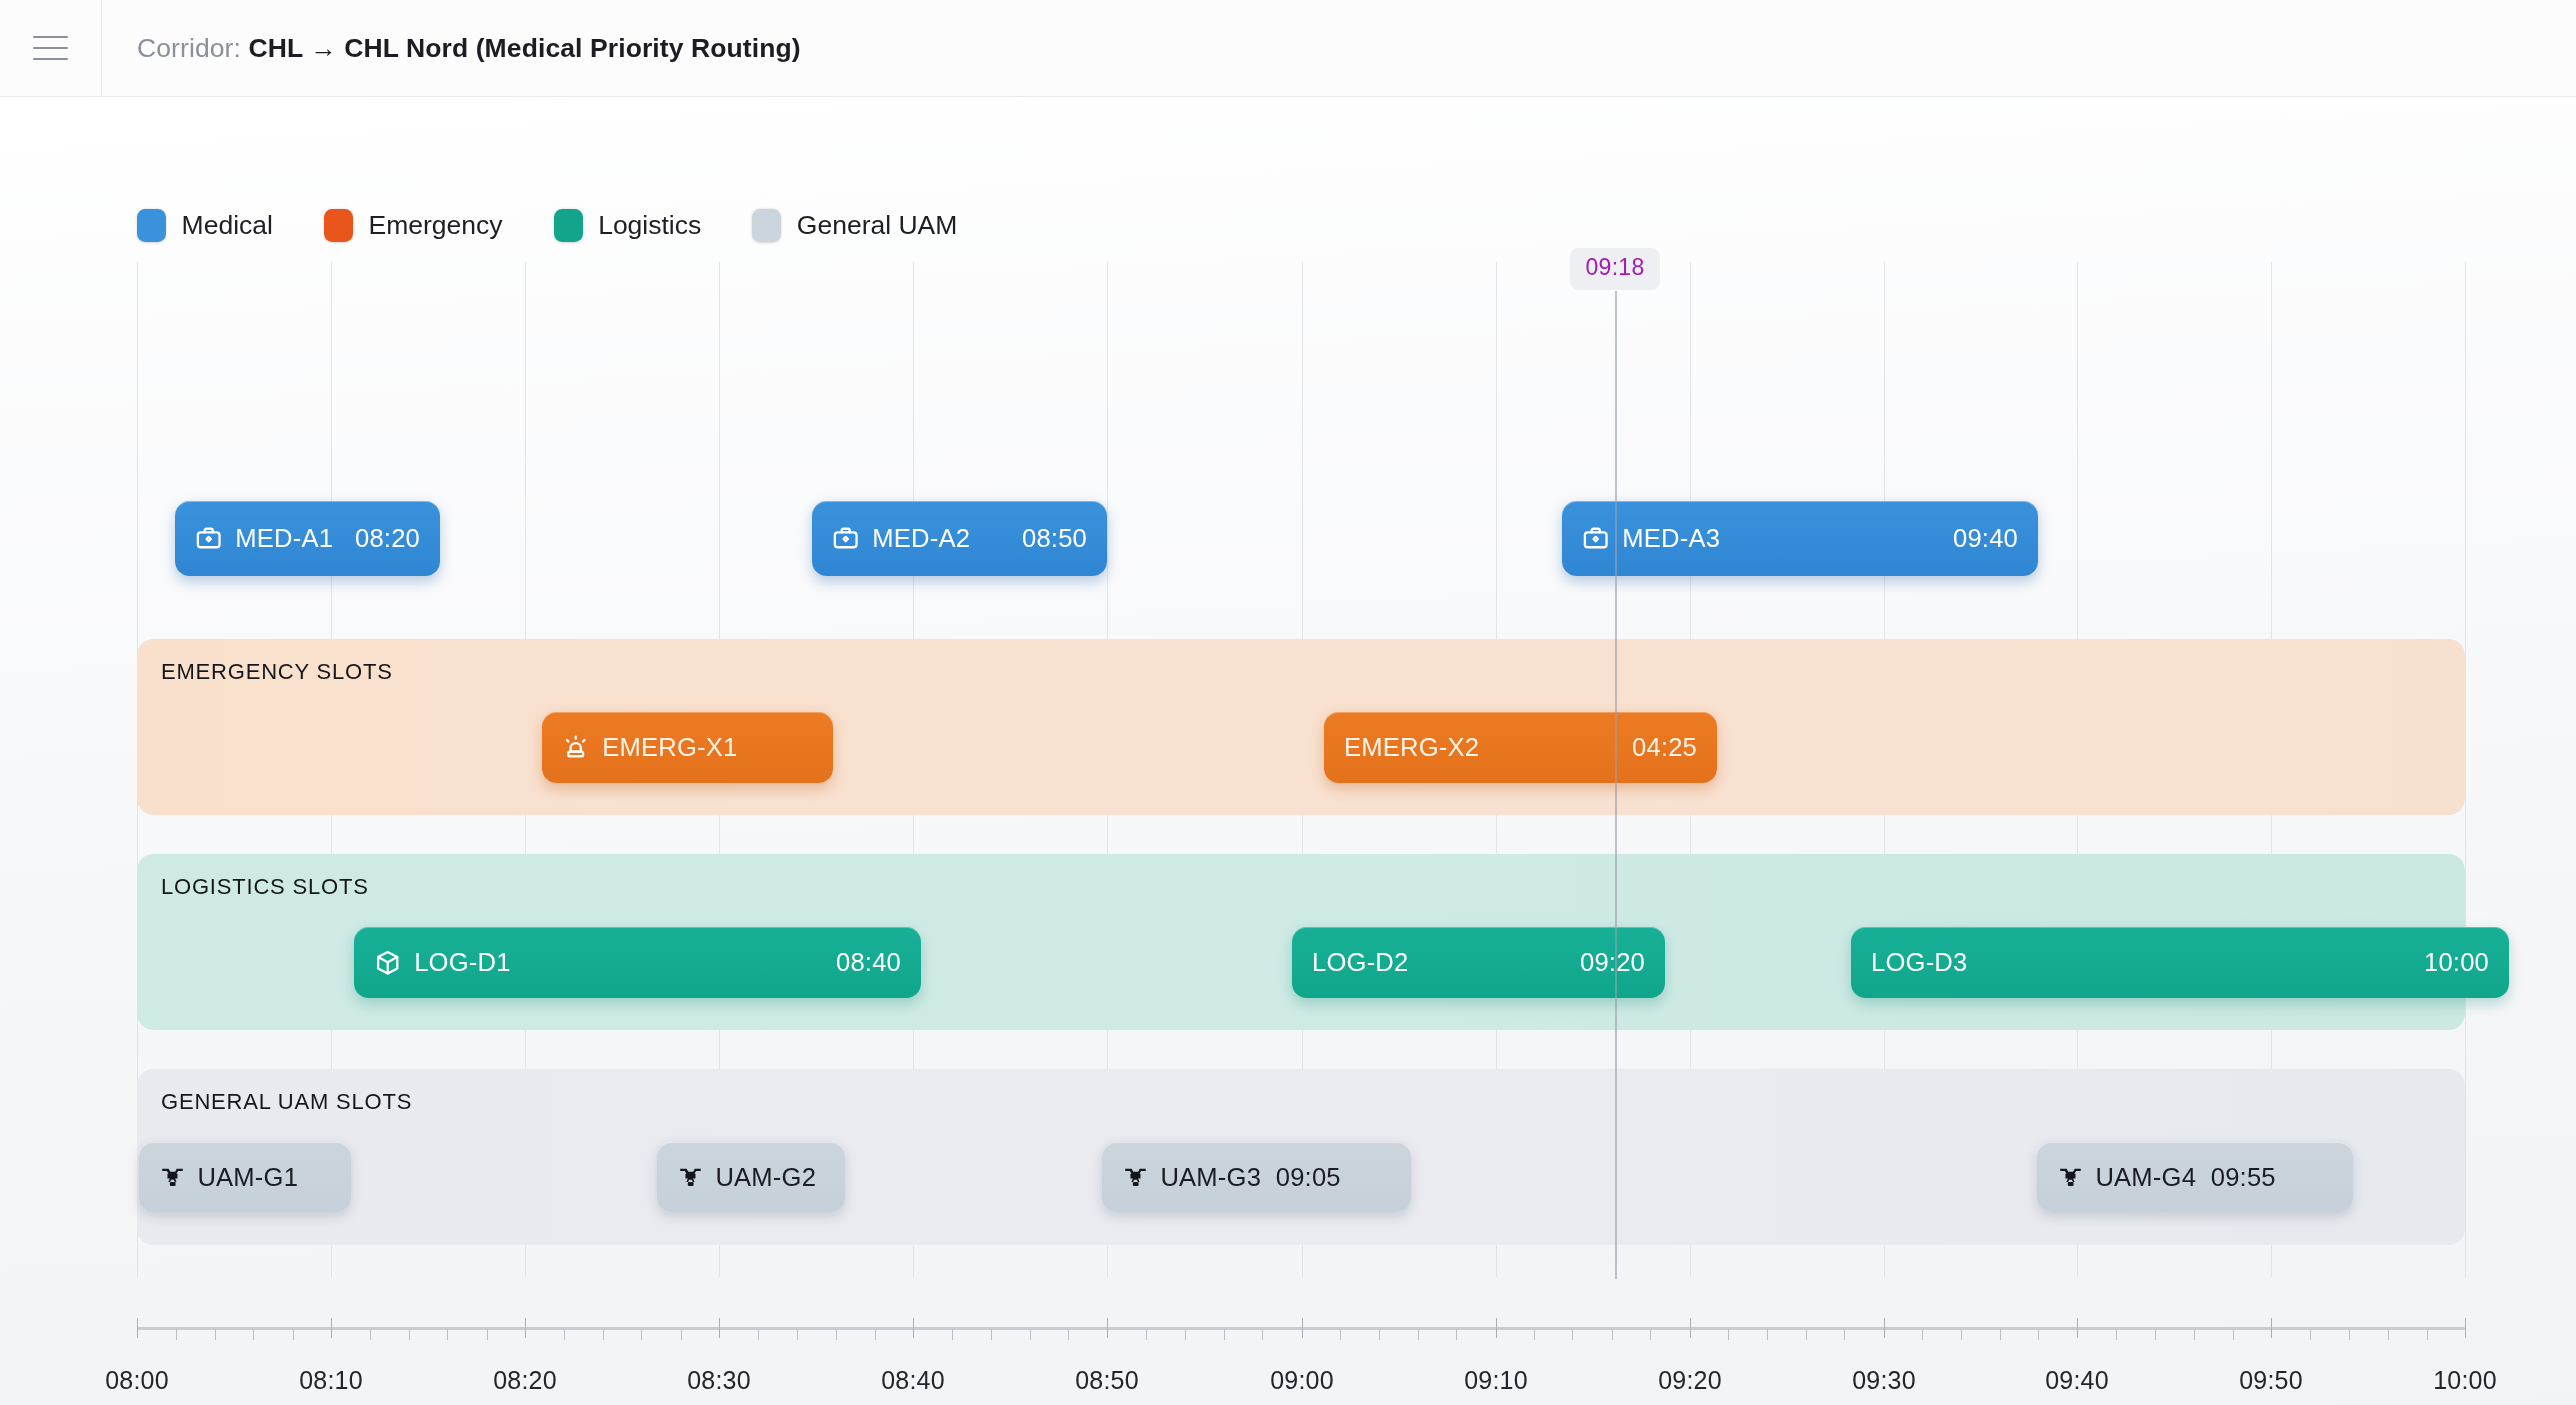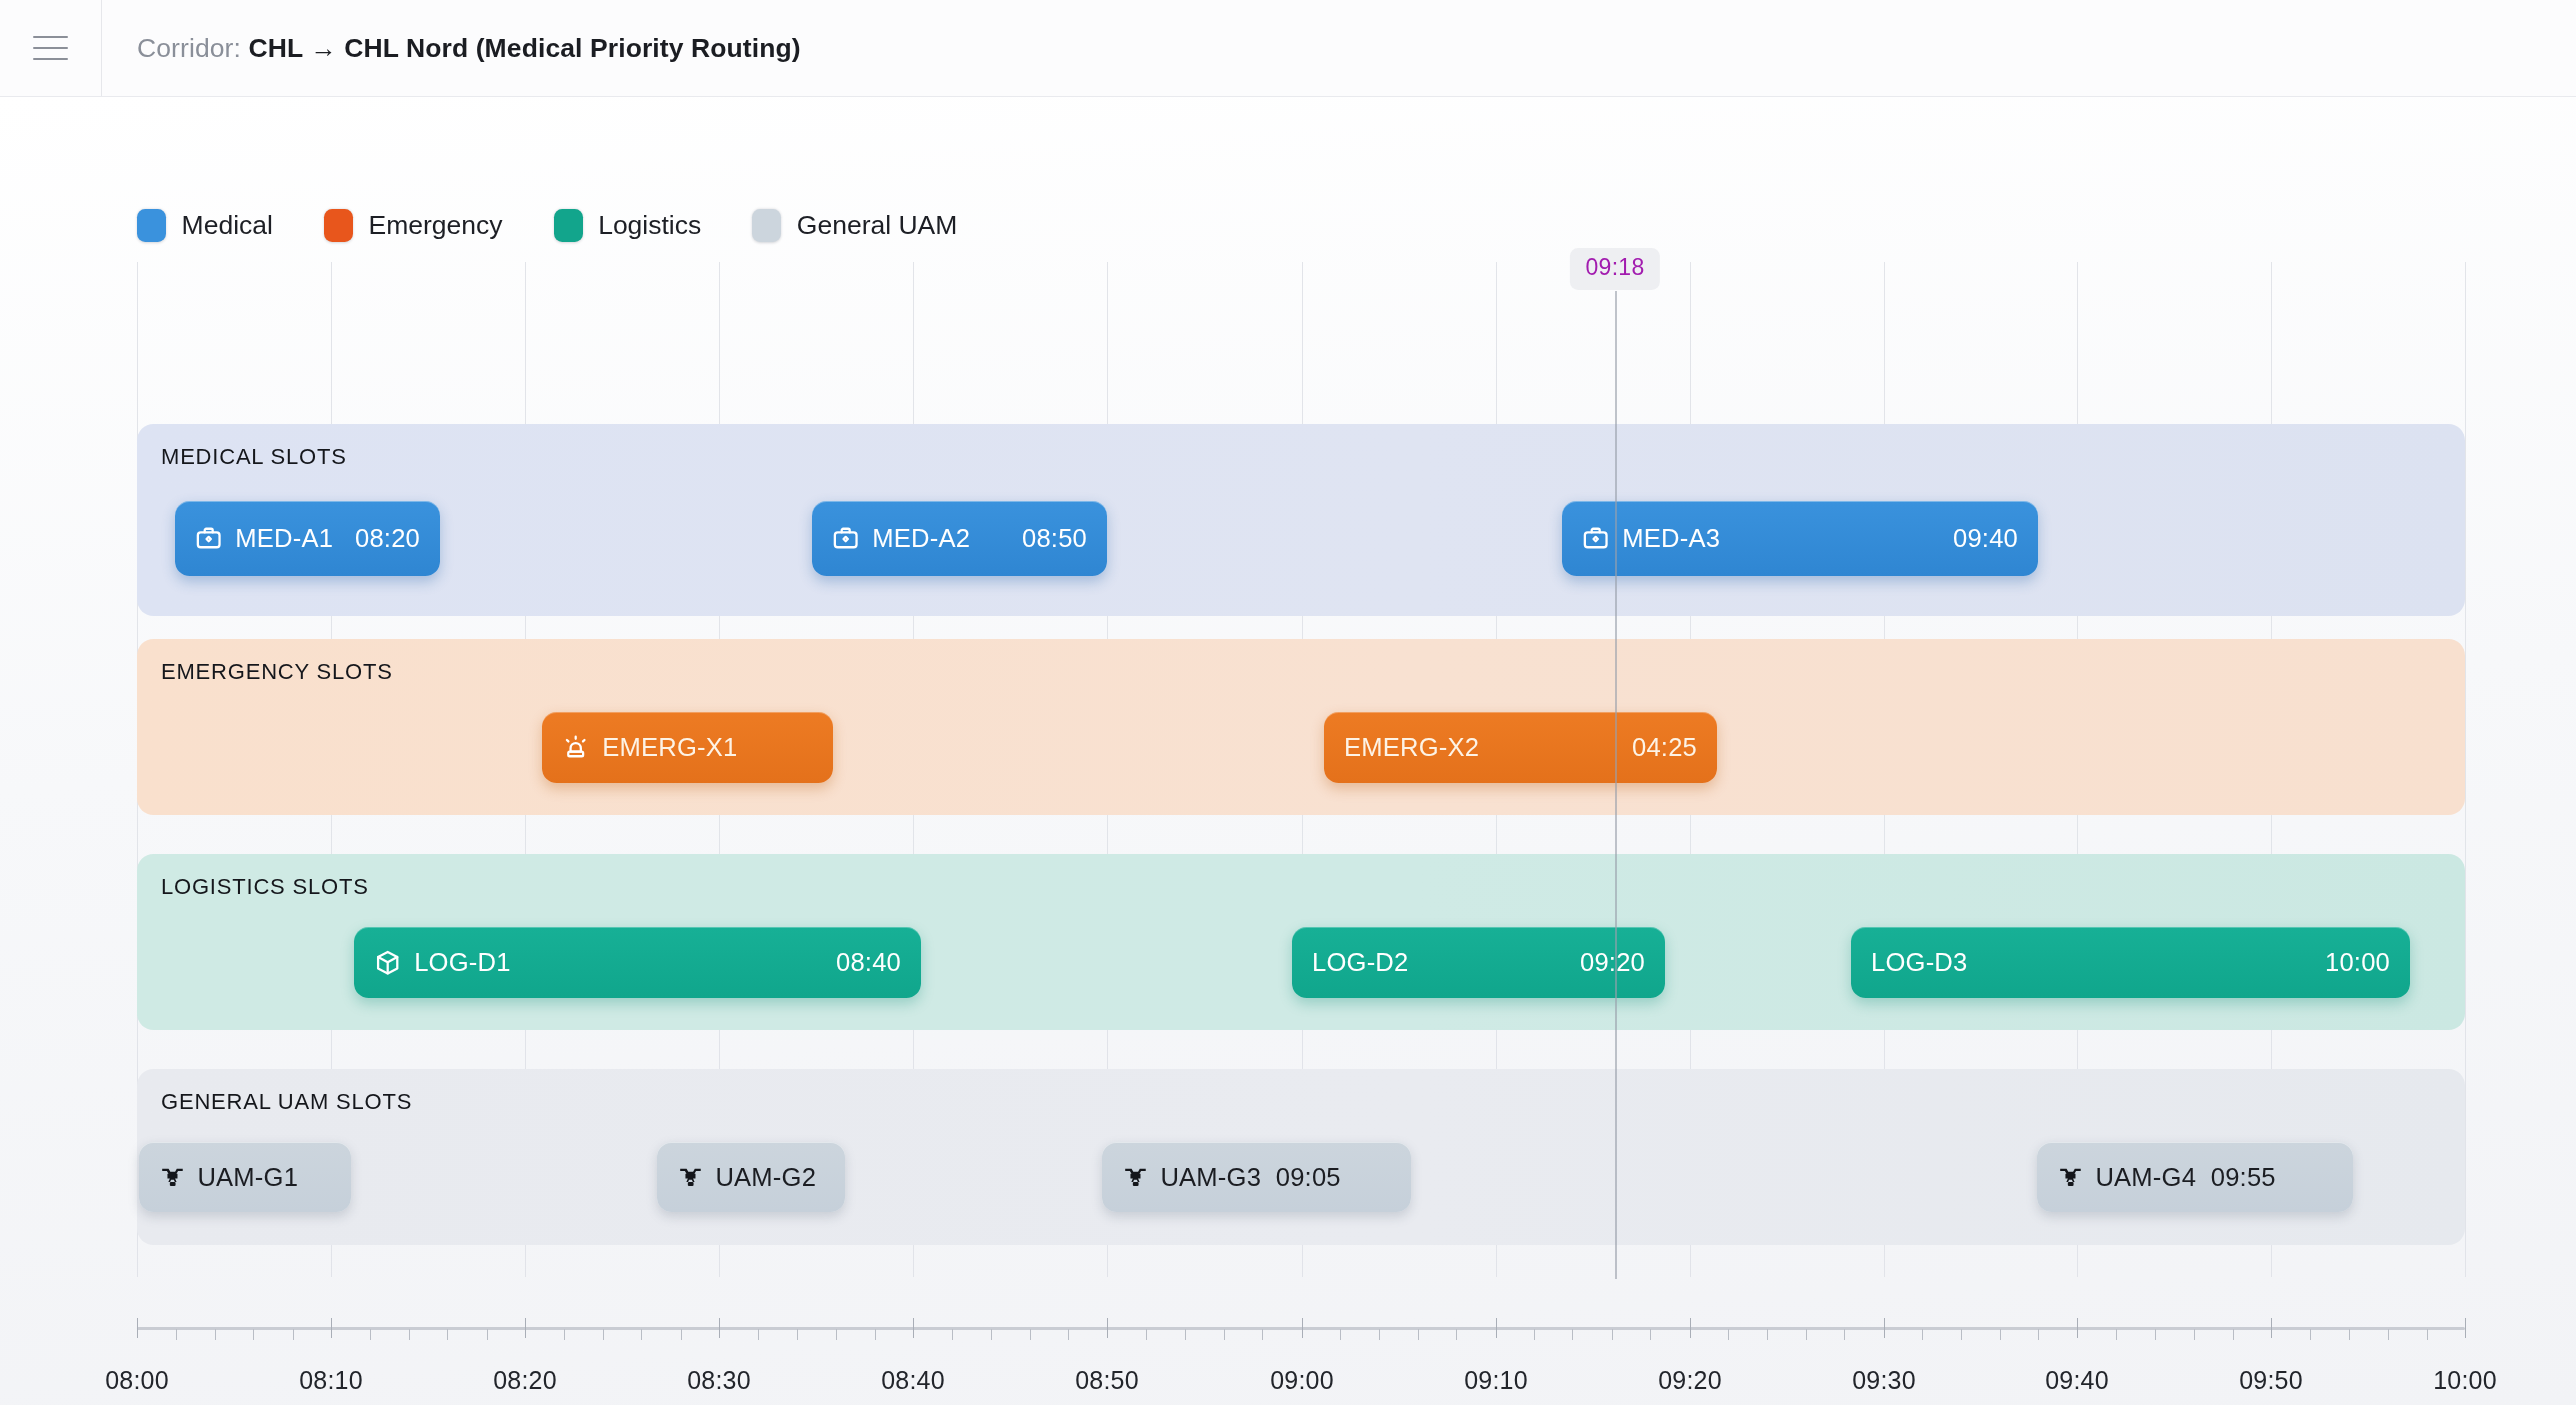--- a/index.html
+++ b/index.html
@@ -254,23 +254,20 @@
       <div class="gridline" style="left: 719px;"></div>
       <div class="gridline" style="left: 913px;"></div>
       <div class="gridline" style="left: 1107px;"></div>
       <div class="gridline" style="left: 1302px;"></div>
       <div class="gridline" style="left: 1496px;"></div>
       <div class="gridline" style="left: 1690px;"></div>
       <div class="gridline" style="left: 1884px;"></div>
       <div class="gridline" style="left: 2077px;"></div>
       <div class="gridline" style="left: 2271px;"></div>
       <div class="gridline" style="left: 2465px;"></div>
-      <div class="track medical" style="top: 327px; height: 192px;">
-        <div class="track-label">MEDICAL SLOTS</div>
-      </div>
       <div class="chip medical" style="left: 160px; width: 265px; top: 404px; height: 75px; margin-left: 15px;">
         <span class="chip-icon">
           <svg width="27.4" height="27.4" viewBox="0 0 24 24">
             <rect x="2.5" y="6.5" width="19" height="13" rx="2.5" stroke="#ffffff" fill="none" stroke-width="2" stroke-linecap="round" stroke-linejoin="round"></rect>
             <path d="M8.5 6.5V4.6a1.3 1.3 0 0 1 1.3-1.3h4.4a1.3 1.3 0 0 1 1.3 1.3v1.9" stroke="#ffffff" fill="none" stroke-width="2" stroke-linecap="round" stroke-linejoin="round"></path>
             <path d="M12 10.4l1.9 1.9-1.9 1.9-1.9-1.9z" stroke="#ffffff" fill="none" stroke-width="2" stroke-linecap="round" stroke-linejoin="round"></path>
           </svg>
         </span>
         <span class="chip-name">MED-A1</span>
         <span class="chip-time">08:20</span>
@@ -324,21 +321,21 @@
             <path d="M3.6 7 12 11.6 20.4 7M12 11.6v9.8" stroke="#ffffff" fill="none" stroke-width="2" stroke-linecap="round" stroke-linejoin="round"></path>
           </svg>
         </span>
         <span class="chip-name">LOG-D1</span>
         <span class="chip-time">08:40</span>
       </div>
       <div class="chip logistics" style="left: 1292px; width: 373px; top: 830px; height: 71px;">
         <span class="chip-name">LOG-D2</span>
         <span class="chip-time">09:20</span>
       </div>
-      <div class="chip logistics" style="left: 1851px; width: 559px; top: 830px; height: 71px;">
+      <div class="chip logistics" style="left: 1851px; width: 658px; top: 830px; height: 71px;">
         <span class="chip-name">LOG-D3</span>
         <span class="chip-time">10:00</span>
       </div>
       <div class="track uam" style="top: 972px; height: 176px;">
         <div class="track-label">GENERAL UAM SLOTS</div>
       </div>
       <div class="chip uam" style="left: 139px; width: 212px; top: 1045px; height: 70px;">
         <span class="chip-icon">
           <svg width="27.4" height="27.4" viewBox="0 0 24 24">
             <path d="M3.2 5.1h5.2l1.5 2.6h4.2l1.5-2.6h5.2v1.9h-4.1l-1.4 2.5h.9v4.1h-2.1l1.3 3.1h-1.5l-.9-2.1h-2.4l-.9 2.1H8.2l1.3-3.1H7.4V9.5h.9L6.9 7H2.8V5.1z" fill="#14161b"></path>

